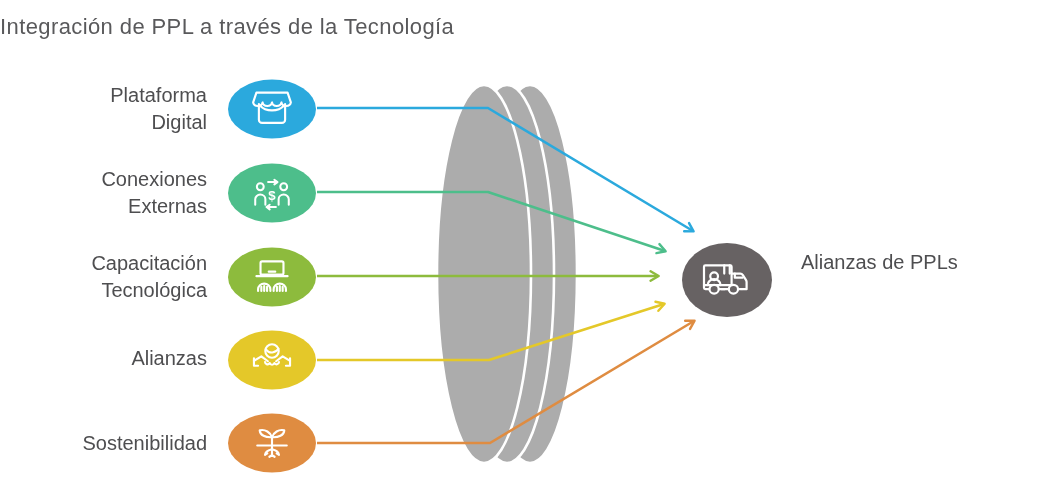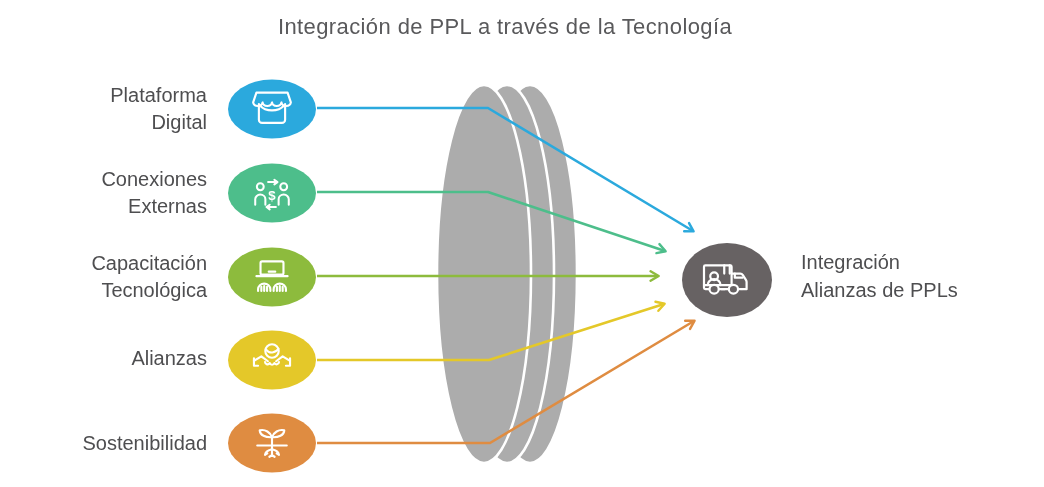--- a/index.html
+++ b/index.html
@@ -3,21 +3,21 @@
 <meta charset="utf-8">
 <style>
   * { margin:0; padding:0; box-sizing:border-box; }
   html,body { background:#ffffff; }
   .canvas {
     position:relative; width:1044px; height:487px; background:#ffffff;
     font-family:"Liberation Sans", sans-serif; overflow:hidden;
   }
   .title {
     position:absolute; left:0; top:14px; width:1010px;
-    text-align:center; font-size:22px; font-weight:400;
+    text-align:left; font-size:22px; font-weight:400;
     color:#59595b; letter-spacing:0.4px;
   }
   .diagram-svg { position:absolute; left:0; top:0; }
   .row-label {
     position:absolute; right:837px; width:250px; text-align:right;
     font-size:20px; line-height:27px; color:#4e4e50; font-weight:400;
   }
   .node-label {
     position:absolute; left:801px; top:248px; width:240px; text-align:left;
     font-size:20px; line-height:28px; color:#4e4e50; font-weight:400;
@@ -161,17 +161,16 @@
     <div>Tecnológica</div>
   </div>
   <div class="row-label lbl-r4">
     <div>Alianzas</div>
   </div>
   <div class="row-label lbl-r5">
     <div>Sostenibilidad</div>
   </div>
 
   <div class="node-label">
-    <div>Integración</div>
     <div>Alianzas de PPLs</div>
   </div>
 
 </div>
 
 </body></html>

